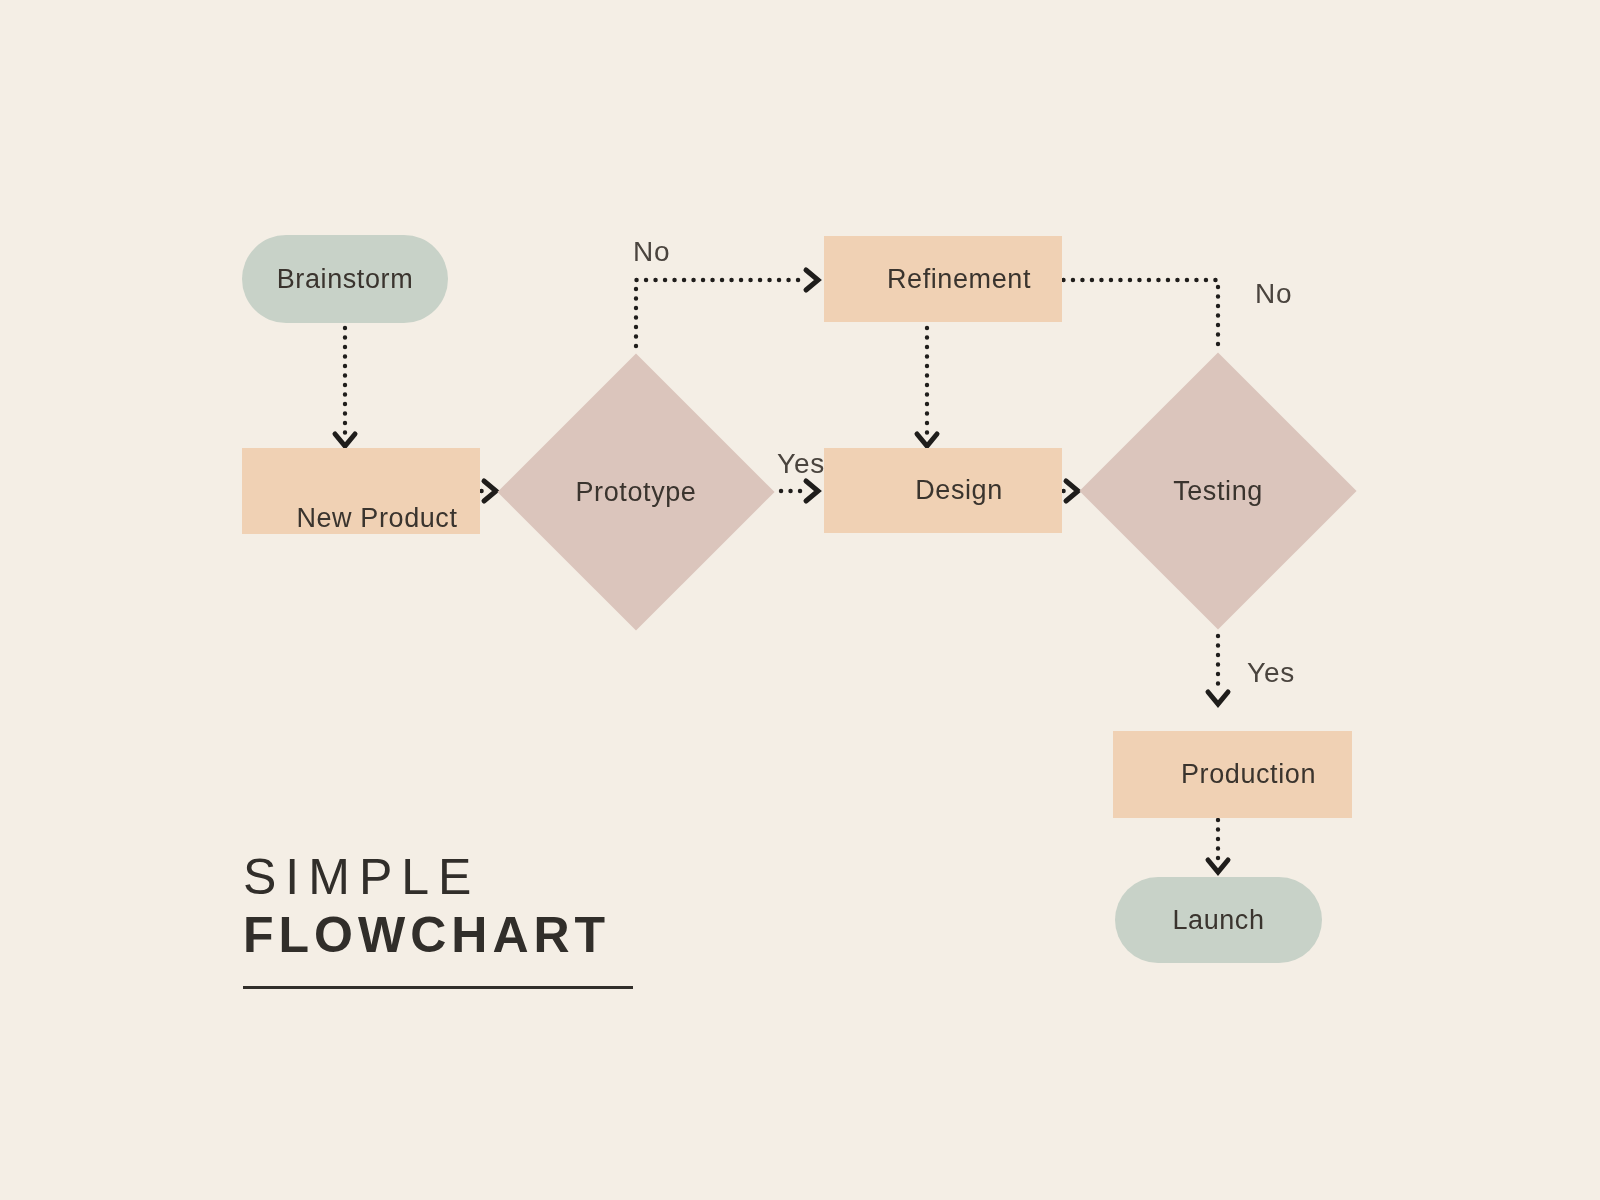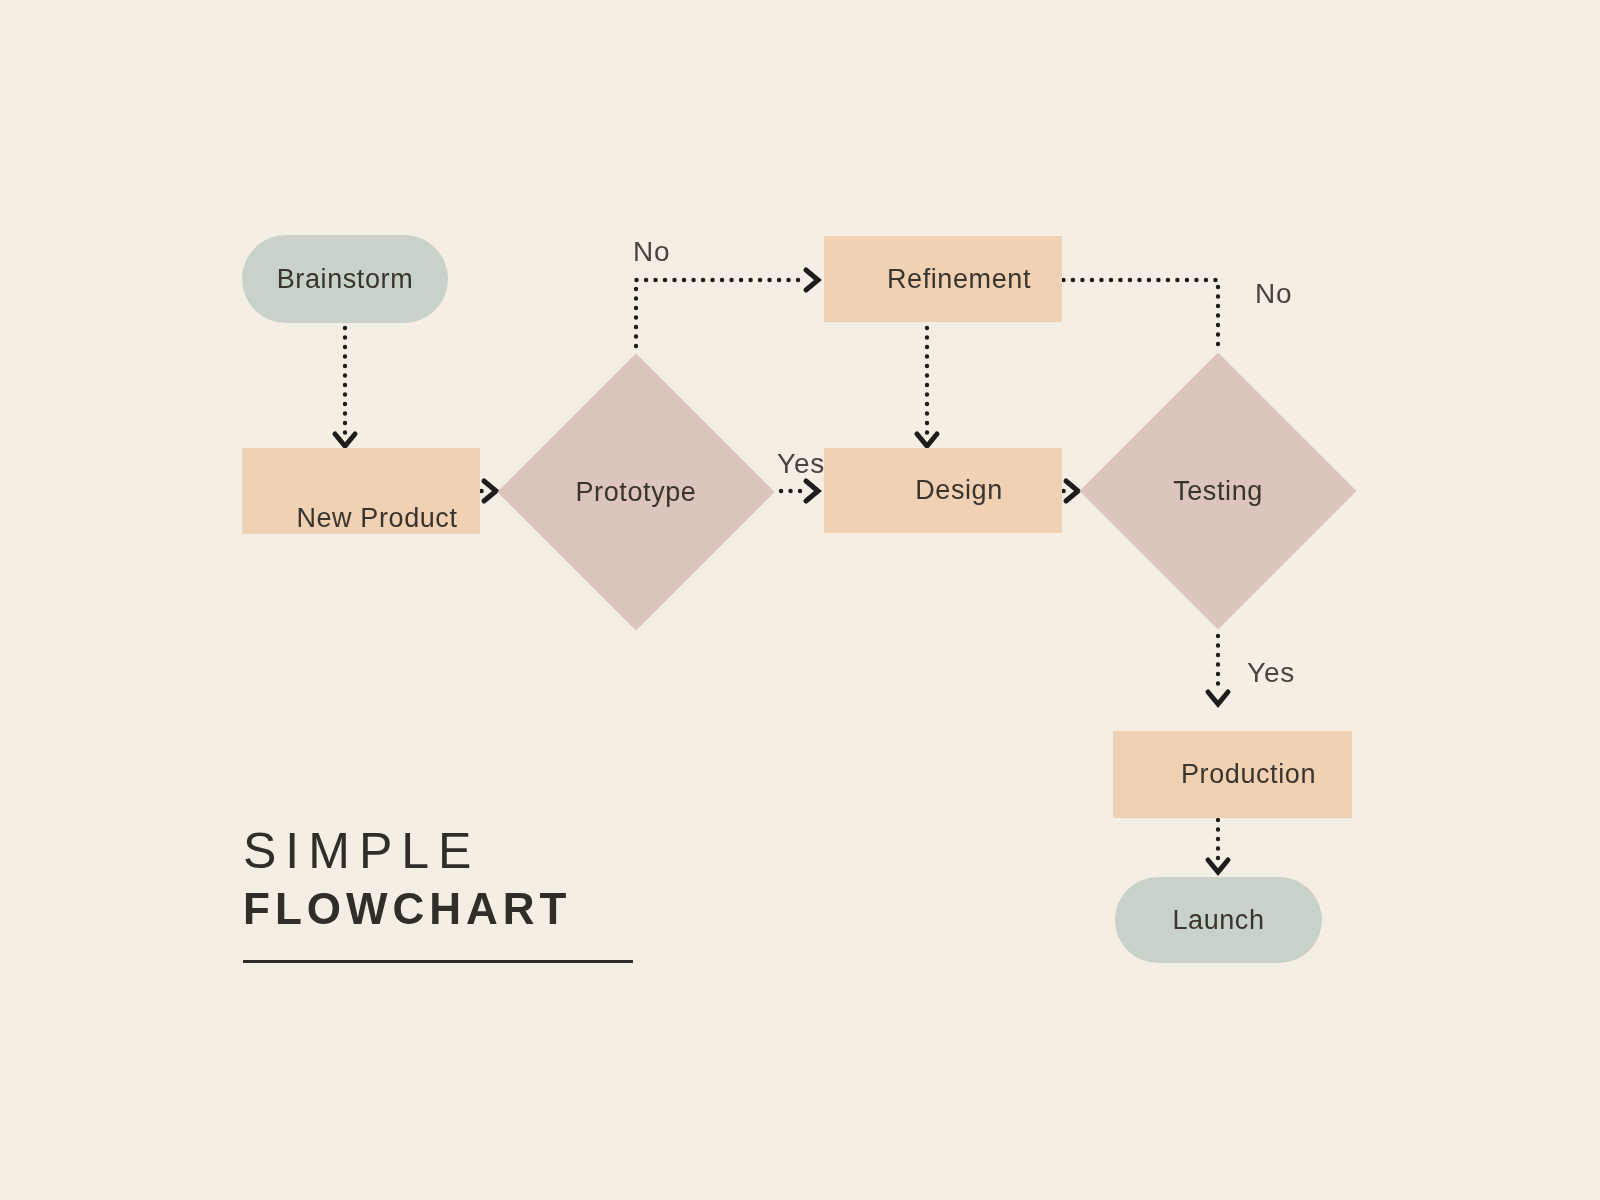--- a/index.html
+++ b/index.html
@@ -72,31 +72,31 @@
     stroke-dasharray:0.1 9.4;
   }
   .head{
     stroke-width:5;
     stroke-linecap:round;
     stroke-linejoin:miter;
   }
   .title{
     position:absolute;
     left:243px;
-    top:822px;
+    top:848px;
     color:var(--title_text);
   }
   .title-line1{
     font-size:50px;
     font-weight:300;
     letter-spacing:9px;
     line-height:58px;
   }
   .title-line2{
-    font-size:44px;
+    font-size:50px;
     font-weight:700;
     letter-spacing:5px;
     line-height:58px;
   }
   .title-rule{
     width:390px;
     height:3px;
     background:var(--title_text);
     margin-top:22px;
   }

